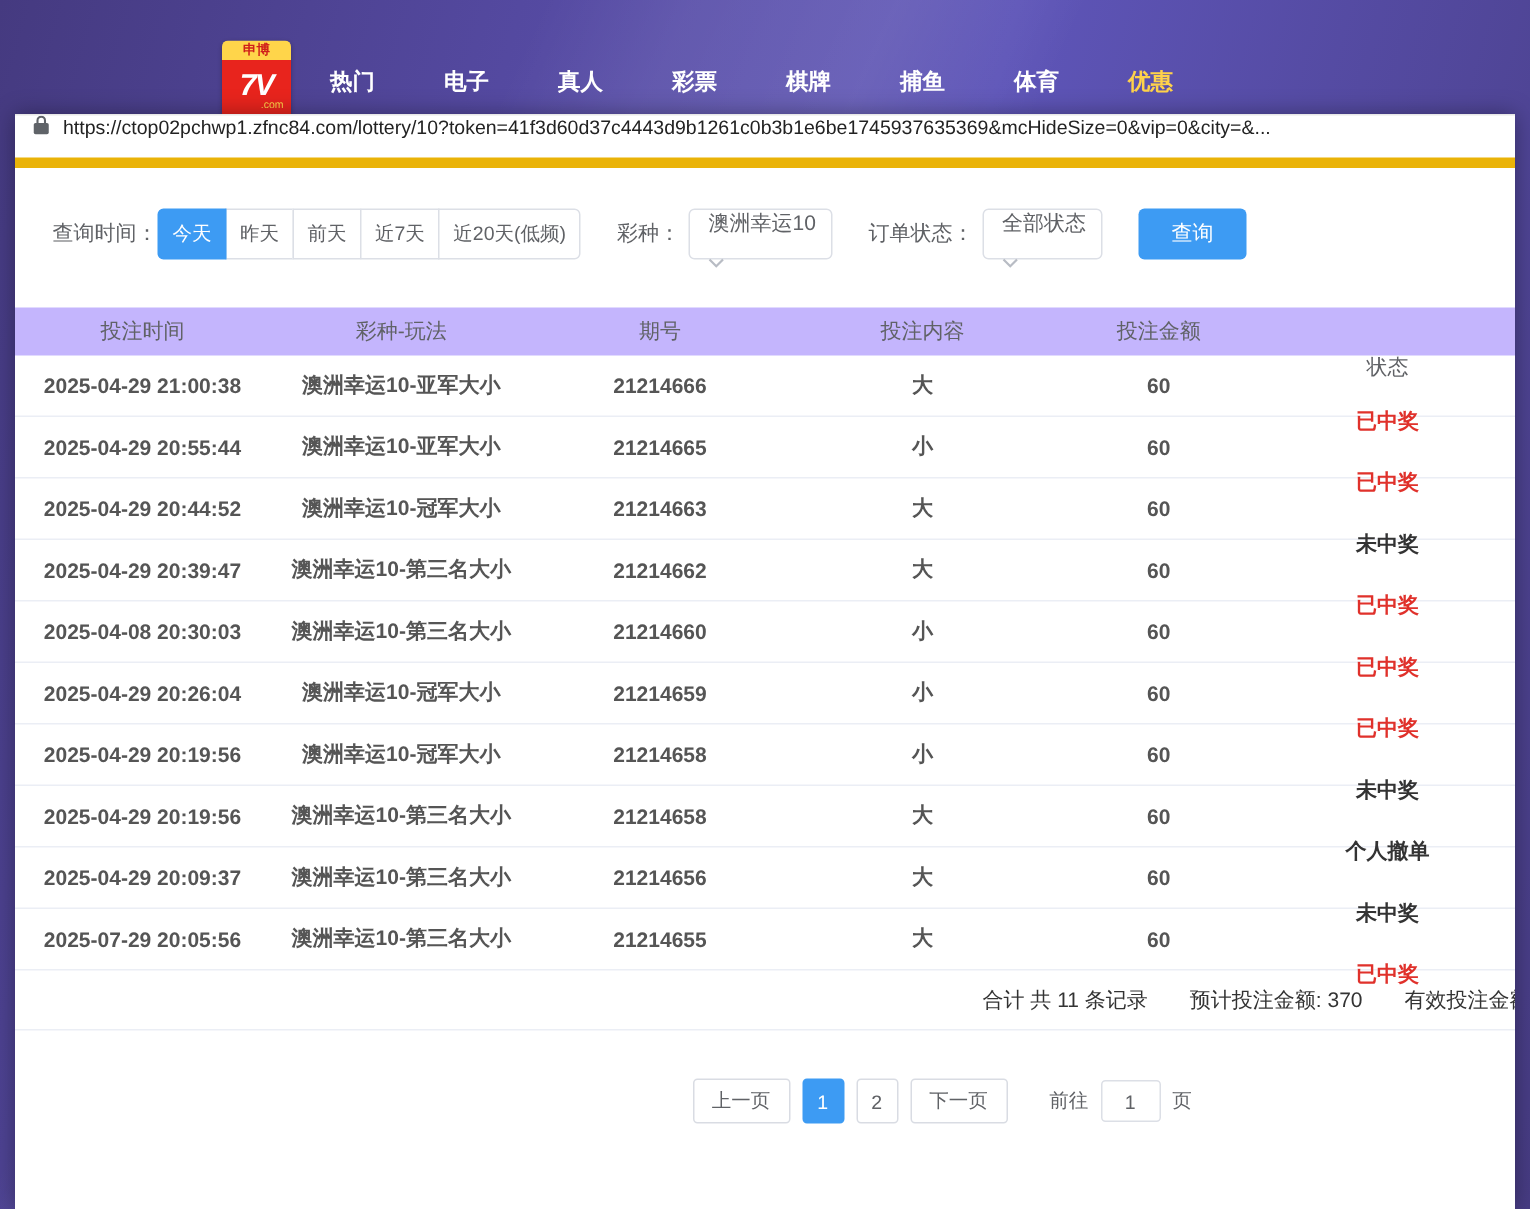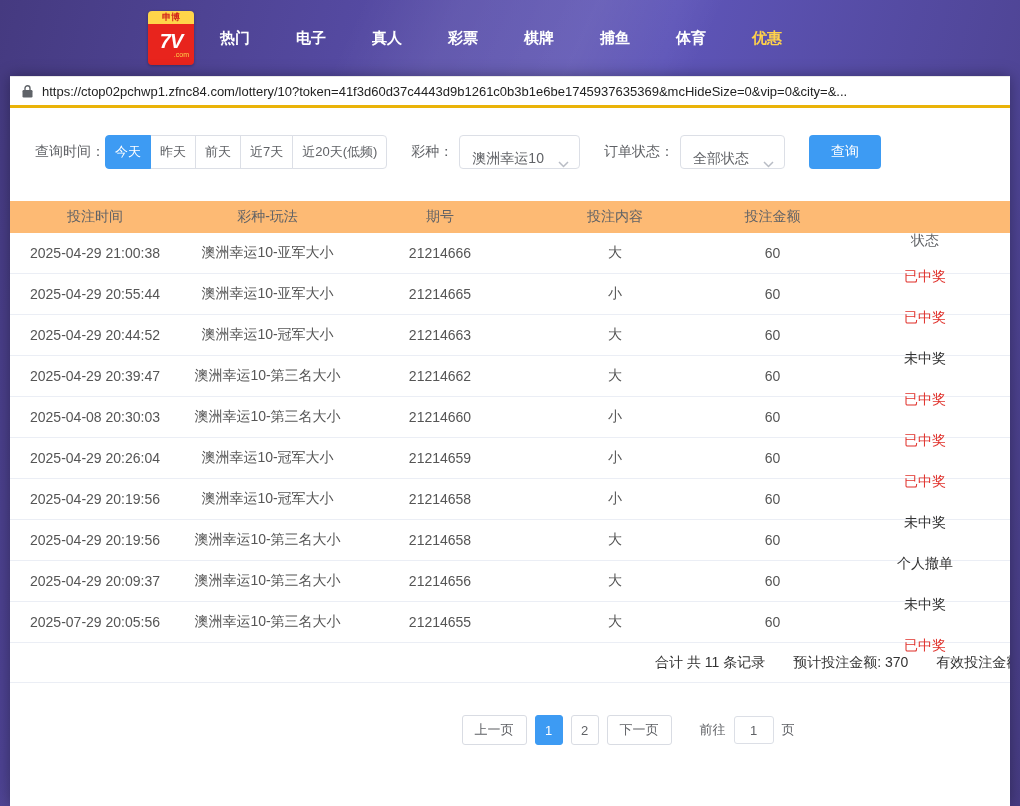--- a/index.html
+++ b/index.html
@@ -5,64 +5,64 @@
   html,body{margin:0;padding:0;}
   body{
     width:1020px;height:806px;position:relative;overflow:hidden;
     font-family:"Liberation Sans","DejaVu Sans",sans-serif;
     background:linear-gradient(105deg,#453a80 0%,#554aa2 30%,#5e55b8 55%,#473c83 100%);
   }
   body::before{content:"";position:absolute;inset:0;pointer-events:none;
     background:linear-gradient(115deg,transparent 26%,rgba(255,255,255,.07) 33%,rgba(255,255,255,.10) 43%,transparent 52%);}
 
   
-  .site-header{position:absolute;top:0;left:0;width:100%;height:76px;display:flex;align-items:center;padding-left:148px;box-sizing:border-box;}
+  .site-header{position:absolute;top:16px;left:0;width:100%;height:76px;display:flex;align-items:center;padding-left:148px;box-sizing:border-box;}
   .logo{width:46px;height:54px;border-radius:4px;overflow:hidden;display:flex;flex-direction:column;cursor:pointer;box-shadow:0 1px 3px rgba(0,0,0,.3);}
   .logo-top{background:#ffd54a;color:#d0201a;font-size:9px;font-weight:bold;text-align:center;line-height:13px;height:13px;}
   .logo-body{flex:1;background:#e8241d;display:flex;flex-direction:column;align-items:center;justify-content:center;}
   .logo-main{color:#fff;font-size:20px;font-weight:800;font-style:italic;line-height:20px;letter-spacing:-1px;}
   .logo-suffix{color:#ffd54a;font-size:7px;align-self:flex-end;margin-right:5px;line-height:8px;}
   .nav{display:flex;margin-left:26px;gap:46px;}
   .nav-item{color:#fff;font-size:15px;font-weight:700;cursor:pointer;white-space:nowrap;}
   .nav-item.active{color:var(--nav-gold);}
 
   
   .window{position:absolute;left:10px;right:10px;top:76px;bottom:0;background:#fff;display:flex;flex-direction:column;box-shadow:0 0 14px rgba(0,0,0,.35);}
   .titlebar{height:28px;background:#f4f5f6;display:flex;align-items:center;padding:0 2px 0 12px;flex:none;}
   .favicon{width:15px;height:15px;border-radius:50%;background:linear-gradient(135deg,#e96aa8,#7a4fd8);color:#fff;font-size:7px;font-weight:700;display:flex;align-items:center;justify-content:center;flex:none;}
   .window-title{font-size:12px;color:#333;margin-left:8px;flex:1;white-space:nowrap;overflow:hidden;}
   .win-controls{display:flex;height:100%;}
   .win-btn{width:44px;height:100%;display:flex;align-items:center;justify-content:center;font-size:13px;color:#222;cursor:pointer;}
-  .urlbar{height:28px;background:#fff;border-top:1px solid #e7e7e7;border-bottom:3px solid #eab308;display:flex;align-items:center;padding:0 12px;flex:none;cursor:text;}
+  .urlbar{height:28px;background:#fff;border-top:1px solid #e7e7e7;border-bottom:7px solid #eab308;display:flex;align-items:flex-start;padding:0 12px;flex:none;cursor:text;}
   .lock{display:flex;align-items:center;margin-right:9px;flex:none;cursor:pointer;}
   .url-text{font-size:13px;color:#222;white-space:nowrap;overflow:hidden;}
 
   
   .page{flex:1;background:#fff;overflow:hidden;position:relative;color:#606266;}
   .tabs{height:50px;border-bottom:1px solid #e4e7ed;display:flex;padding-left:22px;box-sizing:border-box;}
   .tab{line-height:49px;font-size:15px;color:#303133;padding:0 18px;margin-right:12px;position:relative;cursor:pointer;white-space:nowrap;}
   .tab.active{color:var(--accent);}
   .tab.active::after{content:"";position:absolute;left:0;right:0;bottom:-1px;height:2px;background:var(--accent);}
 
   .filters{display:flex;align-items:center;margin:26px 0 0 25px;height:36px;}
   .flabel{font-size:14px;color:#606266;white-space:nowrap;}
   .ml24{margin-left:24px;}
   .btn-group{display:flex;}
   .tbtn{height:34px;padding:0 9px;border:1px solid #dcdfe6;background:#fff;color:#606266;font-size:13px;margin-left:-1px;cursor:pointer;white-space:nowrap;font-family:inherit;}
   .tbtn:first-child{border-radius:4px 0 0 4px;margin-left:0;}
   .tbtn:last-child{border-radius:0 4px 4px 0;}
   .tbtn.active{background:var(--accent);border-color:var(--accent);color:#fff;position:relative;z-index:1;}
-  .select{height:34px;border:1px solid #dcdfe6;border-radius:4px;background:#fff;display:flex;align-items:flex-end;padding:0 10px 0 12px;margin-left:6px;color:#606266;font-size:14px;cursor:pointer;gap:14px;box-sizing:border-box;white-space:nowrap;}
+  .select{height:34px;border:1px solid #dcdfe6;border-radius:4px;background:#fff;display:flex;align-items:flex-start;padding:0 10px 0 12px;margin-left:6px;color:#606266;font-size:14px;cursor:pointer;gap:14px;box-sizing:border-box;white-space:nowrap;flex-direction:column;}
   .chev{flex:none;}
   .search-btn{height:34px;padding:0 22px;margin-left:24px;background:var(--accent);color:#fff;border:none;border-radius:4px;font-size:14px;cursor:pointer;font-family:inherit;}
 
   .table{margin-top:31px;}
-  .thead{display:flex;height:32px;align-items:center;background:#fdba74;}
+  .thead{display:flex;height:32px;align-items:center;background:#c4b5fd;}
   .th{font-size:14px;color:#606266;text-align:center;box-sizing:border-box;}
-  .trow{display:flex;height:40px;align-items:center;border-bottom:1px solid #ebeef5;font-size:14px;color:#555;}
+  .trow{display:flex;height:40px;align-items:center;border-bottom:1px solid #ebeef5;font-size:14px;color:#555;font-weight:bold;}
   .td{text-align:center;white-space:nowrap;overflow:hidden;box-sizing:border-box;}
   .c0{width:17%;} .c1{width:17.5%;} .c2{width:17%;} .c3{width:18%;} .c4{width:13.5%;} .c5{width:17%;margin-top:48px;}
   .status-win{color:var(--win-red);}
   .status-lose,.status-cancel{color:#333;}
 
   .summary{height:40px;border-bottom:1px solid #ebeef5;display:flex;align-items:center;gap:28px;padding-left:645px;font-size:14px;color:#333;white-space:nowrap;box-sizing:border-box;}
 
   .pagination{display:flex;align-items:center;justify-content:center;gap:8px;margin-top:32px;transform:translateX(118px);font-size:13px;color:#606266;}
   .pg-btn{height:30px;padding:0 12px;border:1px solid #d9dce3;background:#fff;border-radius:3px;color:#606266;font-size:13px;cursor:pointer;white-space:nowrap;font-family:inherit;}
   .pg-nums{display:flex;gap:8px;}

